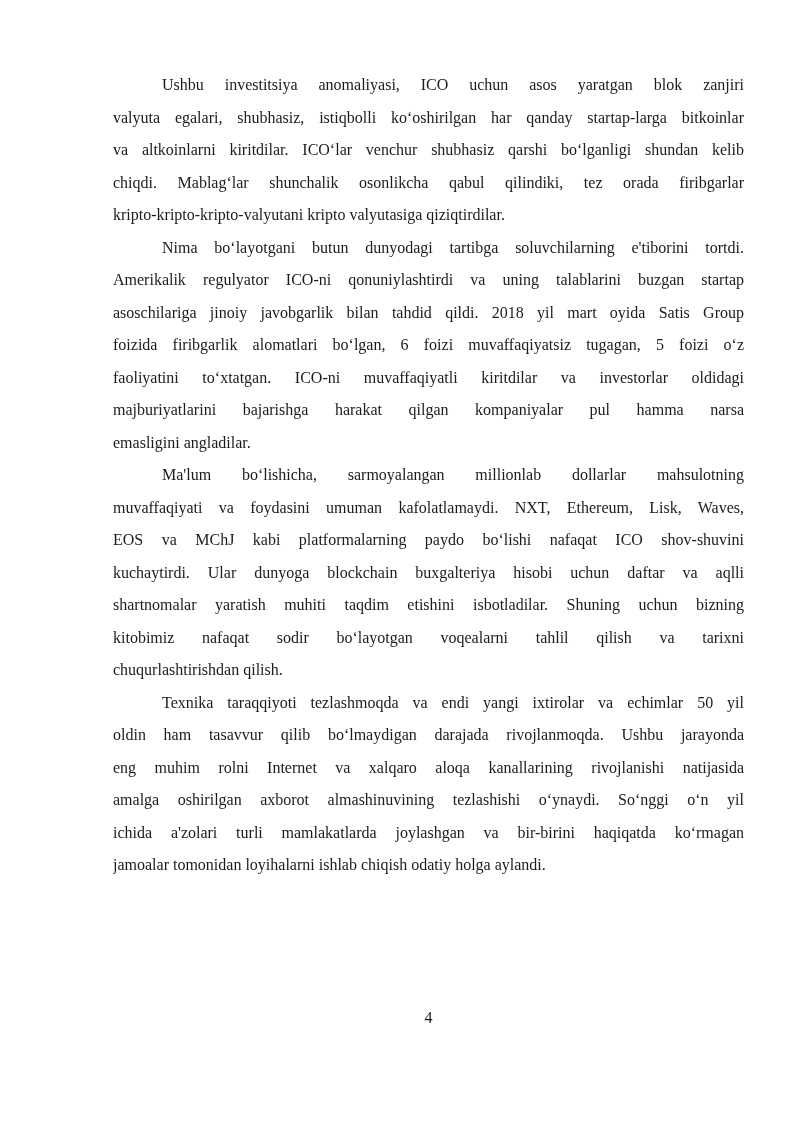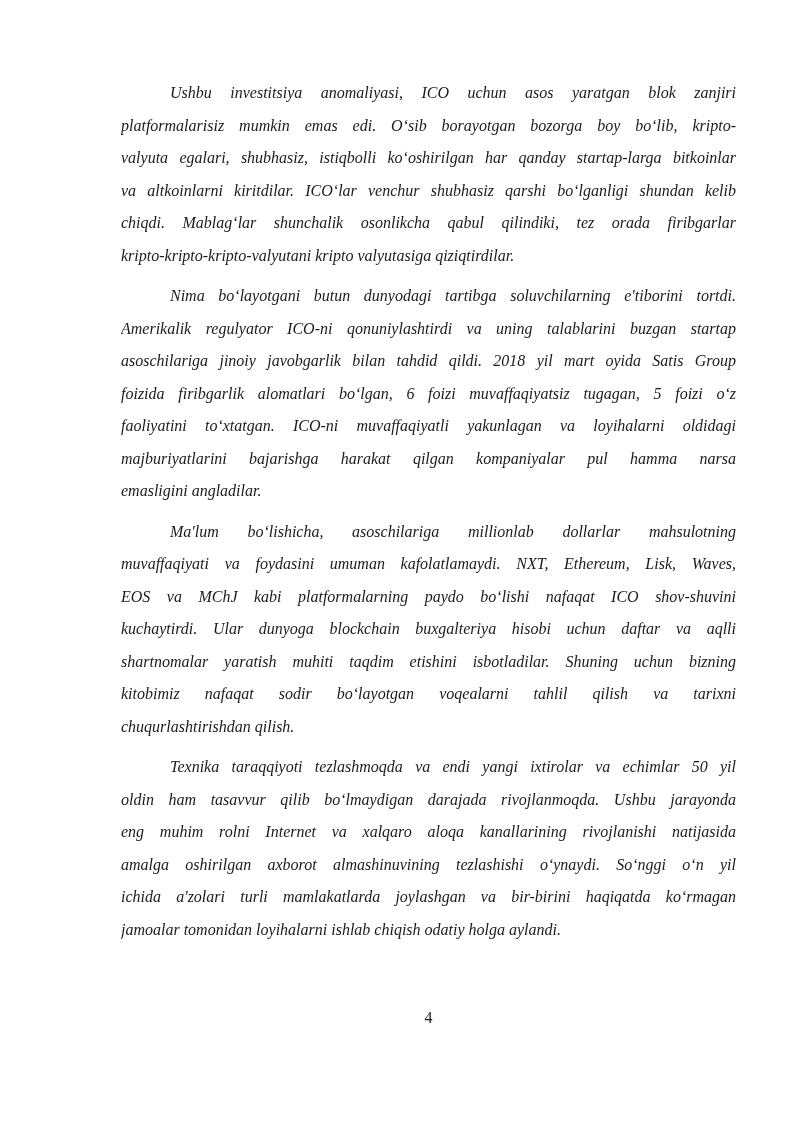--- a/index.html
+++ b/index.html
@@ -16,23 +16,22 @@
     color: #1b1b1b;
     overflow: hidden;
   }
   .text-block {
     position: absolute;
     left: 113px;
     top: 69px;
     width: 631px;
   }
   .paragraph {
-    margin: 8px;
+    margin: 0;
     padding: 0;
-    font-style: italic;
   }
   .line {
     font-size: 16px;
     line-height: 32.5px;
     height: 32.5px;
     overflow: hidden;
     text-align: justify;
     text-align-last: justify;
     -moz-text-align-last: justify;
     word-spacing: normal;
@@ -54,37 +53,36 @@
     line-height: 24px;
   }
 </style>
 </head>
 <body>
 
 <div class="page">
   <div class="text-block" id="text-block">
       <div class="paragraph">
         <div class="line first">Ushbu investitsiya anomaliyasi, ICO uchun asos yaratgan blok zanjiri</div>
-        <div class="line">platformalarisiz mumkin emas edi. O‘sib borayotgan bozorga boy bo‘lib, kripto-</div>
         <div class="line">valyuta egalari, shubhasiz, istiqbolli ko‘oshirilgan har qanday startap-larga bitkoinlar</div>
         <div class="line">va altkoinlarni kiritdilar. ICO‘lar venchur shubhasiz qarshi bo‘lganligi shundan kelib</div>
         <div class="line">chiqdi. Mablag‘lar shunchalik osonlikcha qabul qilindiki, tez orada firibgarlar</div>
         <div class="line last">kripto-kripto-kripto-valyutani kripto valyutasiga qiziqtirdilar.</div>
       </div>
       <div class="paragraph">
         <div class="line first">Nima bo‘layotgani butun dunyodagi tartibga soluvchilarning e'tiborini tortdi.</div>
         <div class="line">Amerikalik regulyator ICO-ni qonuniylashtirdi va uning talablarini buzgan startap</div>
         <div class="line">asoschilariga jinoiy javobgarlik bilan tahdid qildi. 2018 yil mart oyida Satis Group</div>
         <div class="line">foizida firibgarlik alomatlari bo‘lgan, 6 foizi muvaffaqiyatsiz tugagan, 5 foizi o‘z</div>
-        <div class="line">faoliyatini to‘xtatgan. ICO-ni muvaffaqiyatli yakunlagan va loyihalarni oldidagi</div>
+        <div class="line">faoliyatini to‘xtatgan. ICO-ni muvaffaqiyatli kiritdilar va investorlar oldidagi</div>
         <div class="line">majburiyatlarini bajarishga harakat qilgan kompaniyalar pul hamma narsa</div>
         <div class="line last">emasligini angladilar.</div>
       </div>
       <div class="paragraph">
-        <div class="line first">Ma'lum bo‘lishicha, asoschilariga millionlab dollarlar mahsulotning</div>
+        <div class="line first">Ma'lum bo‘lishicha, sarmoyalangan millionlab dollarlar mahsulotning</div>
         <div class="line">muvaffaqiyati va foydasini umuman kafolatlamaydi. NXT, Ethereum, Lisk, Waves,</div>
         <div class="line">EOS va MChJ kabi platformalarning paydo bo‘lishi nafaqat ICO shov-shuvini</div>
         <div class="line">kuchaytirdi. Ular dunyoga blockchain buxgalteriya hisobi uchun daftar va aqlli</div>
         <div class="line">shartnomalar yaratish muhiti taqdim etishini isbotladilar. Shuning uchun bizning</div>
         <div class="line">kitobimiz nafaqat sodir bo‘layotgan voqealarni tahlil qilish va tarixni</div>
         <div class="line last">chuqurlashtirishdan qilish.</div>
       </div>
       <div class="paragraph">
         <div class="line first">Texnika taraqqiyoti tezlashmoqda va endi yangi ixtirolar va echimlar 50 yil</div>
         <div class="line">oldin ham tasavvur qilib bo‘lmaydigan darajada rivojlanmoqda. Ushbu jarayonda</div>

